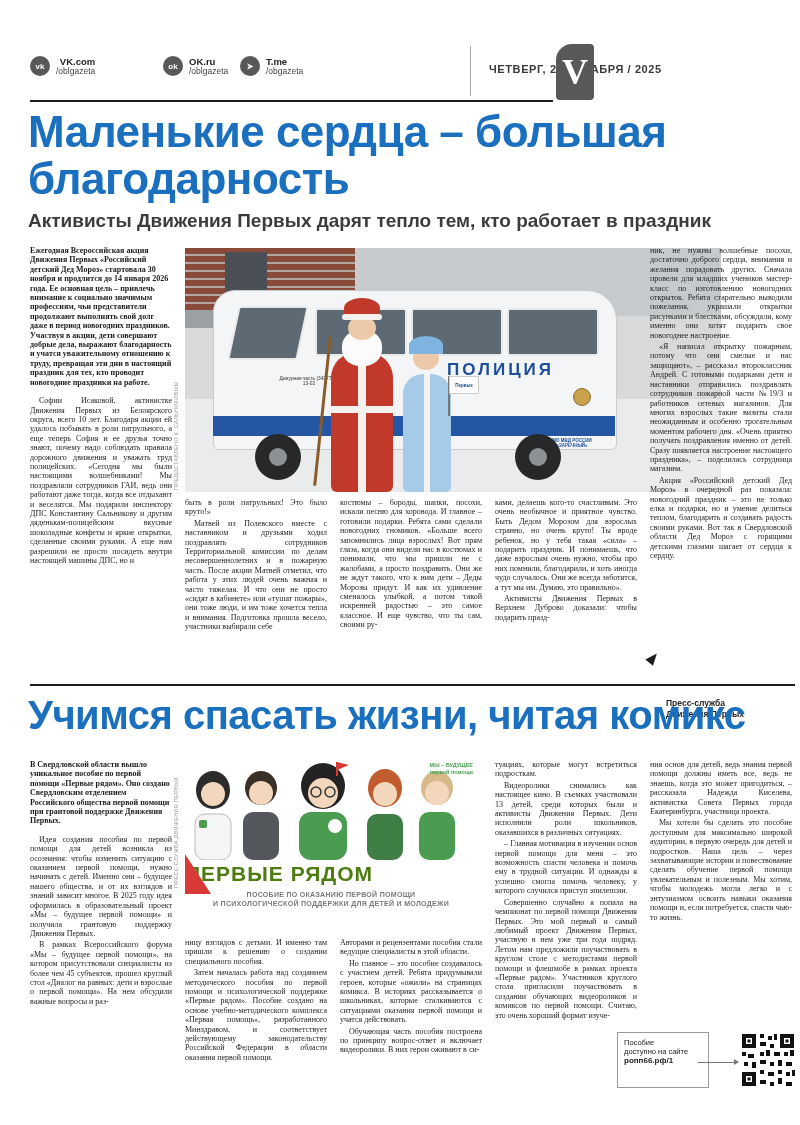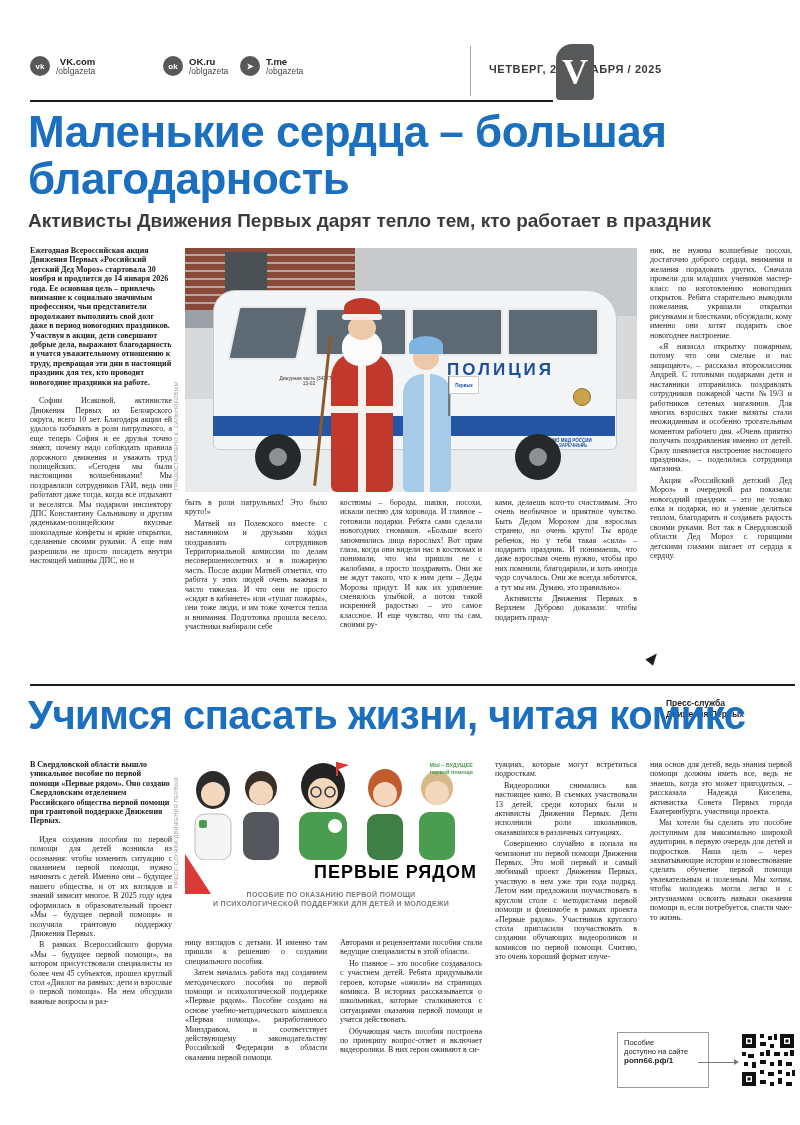--- a/index.html
+++ b/index.html
@@ -58,21 +58,21 @@
   .dm-trim{background:#f5f2ee;}
   .face{background:#eccaa9;border-radius:50%;}
   .beard{background:#fbfbfb;border-radius:45%;}
   .dm-hat{background:#c0392b;border-radius:50% 50% 0 0;}
   .sg-body{background:#a6cbe8;border-radius:20px 20px 5px 5px;}
   .sg-hat{background:#7fb4e0;border-radius:50% 50% 0 0;}
   .flag{background:#fdfdfd;border:1px solid #ccc;font-size:4.5px;color:#1d4f9c;
         font-weight:bold;display:flex;align-items:center;justify-content:center;}
 
   
-  .comic-title{color:#000000;font-weight:bold;font-size:18px;letter-spacing:1px;text-align:right;}
+  .comic-title{color:#4d7c0f;font-weight:bold;font-size:21px;letter-spacing:1px;text-align:left;}
   .comic-sub{color:#7a7a7a;font-weight:bold;font-size:7px;line-height:9px;text-align:center;letter-spacing:.3px;}
   .green-logo{color:#4a9d50;font-weight:bold;font-size:5.5px;line-height:6.5px;text-align:right;}
   .red-swoosh{width:0;height:0;border-left:26px solid #d93a35;border-top:40px solid transparent;}
 
   
   .sig{font-size:8.5px;font-weight:bold;color:#1d1d1d;line-height:10.5px;}
   .infobox{border:1px solid #9a9a9a;background:#fff;padding:5px 6px;font-size:7.5px;line-height:9px;color:#222;}
   .infobox .lnk{font-weight:bold;font-size:8px;}
   .longarrow{height:1px;background:#777;}
   .ahead{width:0;height:0;border-top:3px solid transparent;border-bottom:3px solid transparent;
@@ -117,21 +117,21 @@
 
   <div class="abs head-blue" style="left:28px;top:108px;width:745px;">Маленькие сердца – большая благодарность</div>
   <div class="abs subhead" style="left:28px;top:210px;width:740px;">Активисты Движения Первых дарят тепло тем, кто работает в праздник</div>
 
   <div class="abs col" style="left:30px;top:246px;width:142px;">
     <p class="lead">Ежегодная Всероссийская акция Движения Первых «Российский детский Дед Мороз» стартовала 30 ноября и продлится до 14 января 2026 года. Ее основная цель – привлечь внимание к социально значимым профессиям, чьи представители продолжают выполнять свой долг даже в период новогодних праздников. Участвуя в акции, дети совершают добрые дела, выражают благодарность и учатся уважительному отношению к труду, превращая эти дни в настоящий праздник для тех, кто проводит новогодние праздники на работе.</p>
     <p class="ind" style="margin-top:9px;">Софии Исаковой, активистке Движения Первых из Белоярского округа, всего 10 лет. Благодаря акции ей удалось побывать в роли патрульного, а еще теперь София и ее друзья точно знают, почему надо соблюдать правила дорожного движения и уважать труд полицейских. «Сегодня мы были настоящими волшебниками! Мы поздравляли сотрудников ГАИ, ведь они работают даже тогда, когда все отдыхают и веселятся. Мы подарили инспектору ДПС Константину Сальникову и другим дяденькам-полицейским вкусные шоколадные конфеты и яркие открытки, сделанные своими руками. А еще нам разрешили не просто посидеть внутри настоящей машины ДПС, но и</p>
   </div>
 
   <div class="abs vtext" style="left:173px;top:300px;height:190px;">ПРЕДОСТАВЛЕНО К. САЛЬНИКОВЫМ</div>
-  <div class="abs photo" style="left:185px;top:248px;width:452px;height:244px;">
+  <div class="abs photo" style="left:185px;top:248px;width:536px;height:244px;">
     <div class="abs bricks" style="left:0;top:0;width:170px;height:62px;"></div>
     <div class="abs" style="left:40px;top:4px;width:42px;height:52px;background:#4a5055;"></div>
     <div class="abs" style="left:0;top:62px;width:170px;height:18px;background:#9aa0a3;"></div>
 
     <div class="abs van" style="left:28px;top:42px;width:402px;height:158px;"></div>
     <div class="abs vanwin" style="left:48px;top:58px;width:66px;height:50px;transform:skewX(-12deg);"></div>
     <div class="abs vanwin" style="left:130px;top:60px;width:88px;height:44px;"></div>
     <div class="abs vanwin" style="left:226px;top:60px;width:88px;height:44px;"></div>
     <div class="abs vanwin" style="left:322px;top:60px;width:88px;height:44px;"></div>
     <div class="abs stripe" style="left:28px;top:168px;width:402px;height:20px;"></div>
@@ -248,20 +248,21 @@
     <p class="ind sp">Затем началась работа над созданием методического пособия по первой помощи и психологической поддержке «Первые рядом». Пособие создано на основе учебно-методического комплекса «Первая помощь», разработанного Минздравом, и соответствует действующему законодательству Российской Федерации в области оказания первой помощи.</p>
   </div>
   <div class="abs col" style="left:340px;top:938px;width:142px;">
     <p>Авторами и рецензентами пособия стали ведущие специалисты в этой области.</p>
     <p class="ind sp">Но главное – это пособие создавалось с участием детей. Ребята придумывали героев, которые «ожили» на страницах комикса. В историях рассказывается о школьниках, которые сталкиваются с ситуациями оказания первой помощи и учатся действовать.</p>
     <p class="ind sp">Обучающая часть пособия построена по принципу вопрос-ответ и включает видеоролики. В них герои оживают в си-</p>
   </div>
   <div class="abs col" style="left:495px;top:760px;width:142px;">
     <p>туациях, которые могут встретиться подросткам.</p>
     <p class="ind sp">Видеоролики снимались как настоящее кино. В съемках участвовали 13 детей, среди которых были и активисты Движения Первых. Дети исполнили роли школьников, оказавшихся в различных ситуациях.</p>
+    <p class="ind sp">– Главная мотивация в изучении основ первой помощи для меня – это возможность спасти человека и помочь ему в трудной ситуации. И однажды я успешно смогла помочь человеку, у которого случился приступ эпилепсии.</p>
     <p class="ind sp">Совершенно случайно я попала на чемпионат по первой помощи Движения Первых. Это мой первый и самый любимый проект Движения Первых, участвую в нем уже три года подряд. Летом нам предложили поучаствовать в круглом столе с методистами первой помощи и флешмобе в рамках проекта «Первые рядом». Участников круглого стола пригласили поучаствовать в создании обучающих видеороликов и комиксов по первой помощи. Считаю, это очень хороший формат изуче-</p>
   </div>
   <div class="abs col" style="left:650px;top:760px;width:142px;">
     <p>ния основ для детей, ведь знания первой помощи должны иметь все, ведь не знаешь, когда это может пригодиться, – рассказала Надежда Киселева, активистка Совета Первых города Екатеринбурга, участница проекта.</p>
     <p class="ind sp">Мы хотели бы сделать это пособие доступным для максимально широкой аудитории, в первую очередь для детей и подростков. Наша цель – через захватывающие истории и повествование сделать обучение первой помощи увлекательным и полезным. Мы хотим, чтобы молодежь могла легко и с энтузиазмом освоить навыки оказания помощи и, если потребуется, спасти чью-то жизнь.</p>
   </div>
 
 
   <div class="abs infobox" style="left:617px;top:1032px;width:78px;height:44px;">
     <div>Пособие</div>

